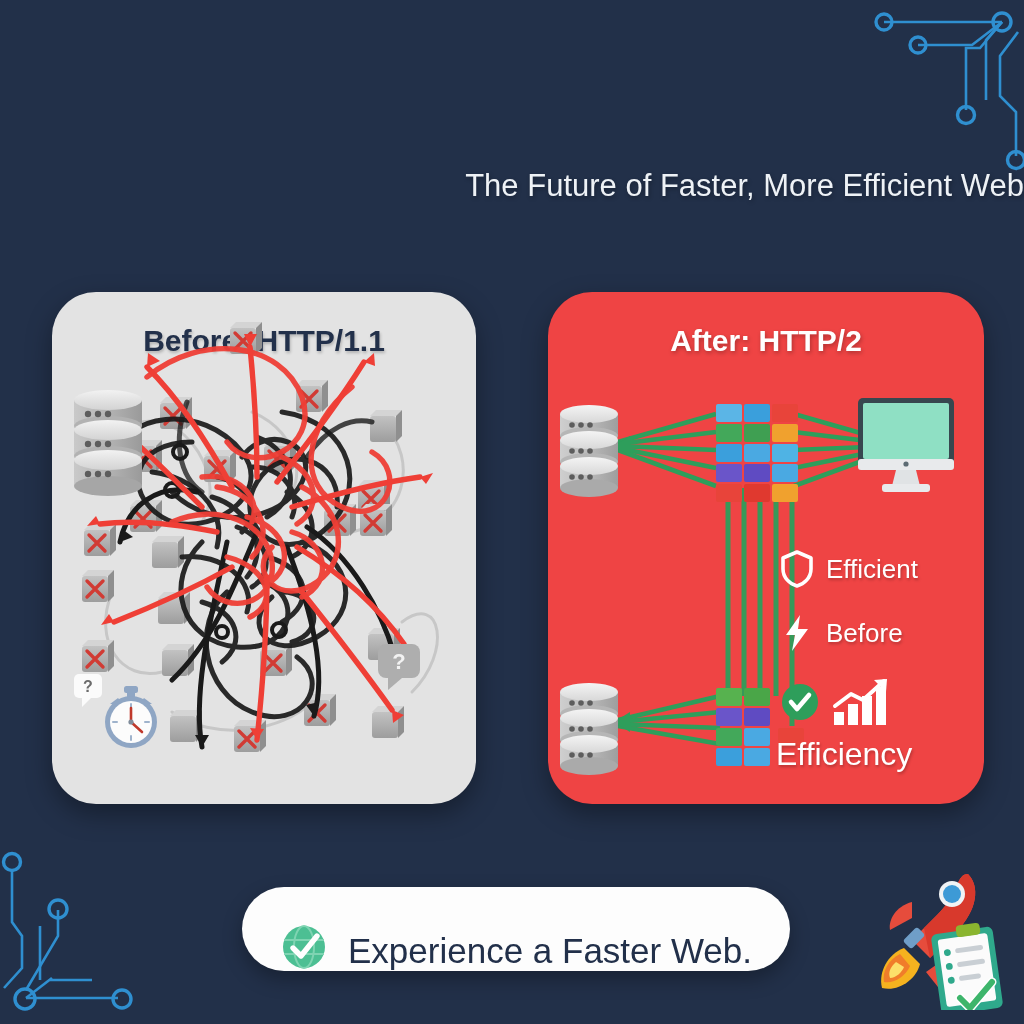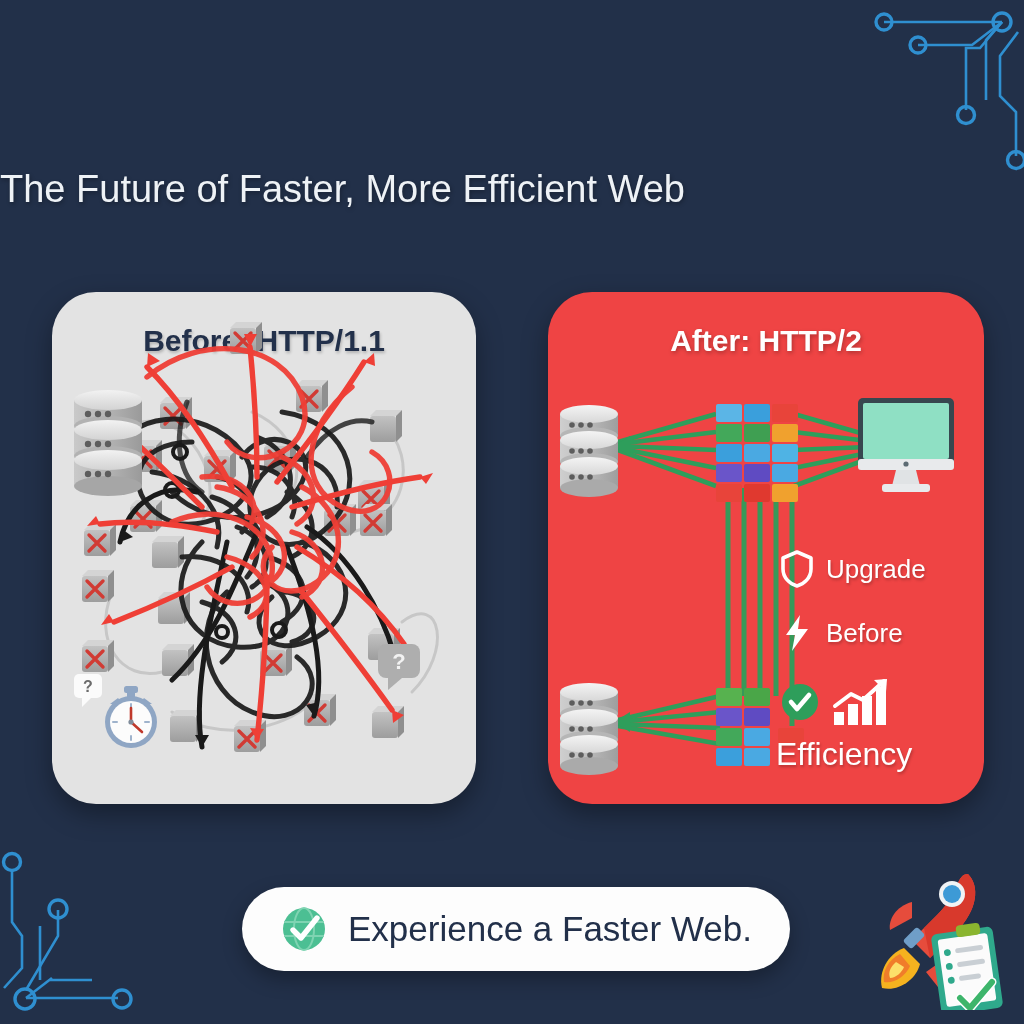--- a/index.html
+++ b/index.html
@@ -20,22 +20,22 @@
   
   .title {
     position:absolute; top:68px; left:0; width:100%;
     text-align:center;
     font-size:62px; font-weight:bold; color:#ffffff;
     letter-spacing:-0.5px;
     text-shadow:2px 3px 5px rgba(0,0,0,0.35);
   }
   .subtitle {
     position:absolute; top:168px; left:0; width:100%;
-    text-align:left;
-    font-size:38px; font-weight:400; color:#eef2f6;
+    text-align:right;
+    font-size:31px; font-weight:400; color:#eef2f6;
     text-shadow:1px 2px 4px rgba(0,0,0,0.3);
   }
 
   
   .panel {
     position:absolute;
     border-radius:44px;
     box-shadow:0 10px 26px rgba(0,0,0,0.35);
     overflow:hidden;
   }
@@ -77,21 +77,21 @@
   .feature-eff { position:relative; margin-top:2px; }
   .eff-label {
     position:absolute; left:-4px; top:58px; width:190px;
     font-size:32px; color:#ffffff; text-shadow:1px 2px 3px rgba(0,0,0,0.25);
   }
 
   
   .pill {
     position:absolute; left:242px; top:887px; width:548px; height:84px;
     background:#fdfdfd; border-radius:42px;
-    display:flex; align-items:center; justify-content:center; gap:20px;
+    display:flex; align-items:flex-end; justify-content:center; gap:20px;
     box-shadow:0 8px 20px rgba(0,0,0,0.3);
   }
   .pill-text { font-size:35px; color:#22304a; }
 
   
   .rocket-art { position:absolute; right:6px; bottom:14px; width:160px; height:142px; }
 </style>
 </head>
 <body>
 
@@ -585,21 +585,21 @@
         <rect x="24" y="86" width="48" height="8" rx="3" fill="#e8eaec"></rect>
       </g>
     </svg>
 
     <div class="features">
 
       <div class="feature-row">
         <svg width="34" height="38" viewBox="0 0 34 38">
           <path d="M17 2 L31 8 V19 C31 28 24 34 17 36 C10 34 3 28 3 19 V8 Z" fill="none" stroke="#ffffff" stroke-width="3.6" stroke-linejoin="round"></path>
         </svg>
-        <span class="feature-label">Upgrade</span>
+        <span class="feature-label">Efficient</span>
       </div>
 
       <div class="feature-row">
         <svg width="34" height="38" viewBox="0 0 34 38">
           <path d="M20 1 L6 21 H15 L12 37 L28 15 H18 Z" fill="#ffffff"></path>
         </svg>
         <span class="feature-label">Before</span>
       </div>
 
       <div class="feature-row feature-eff">

